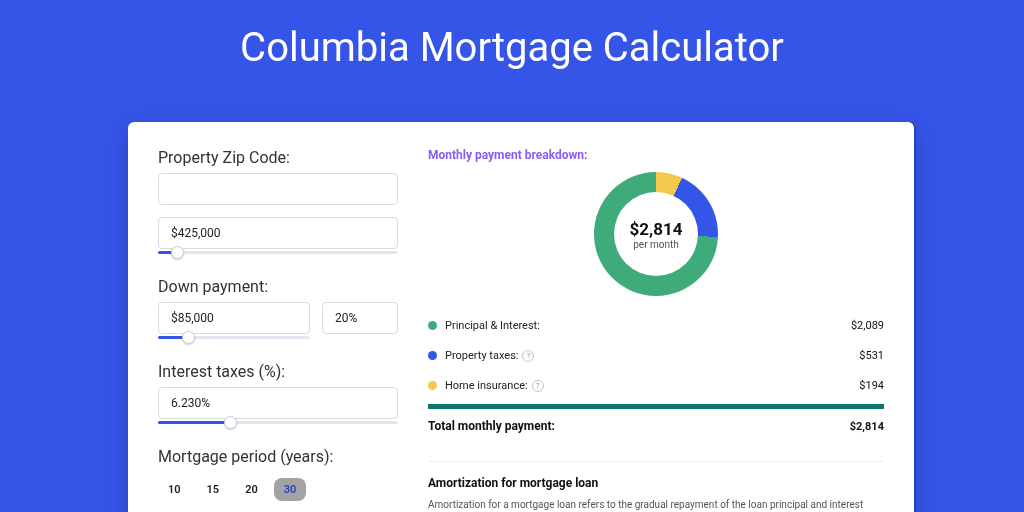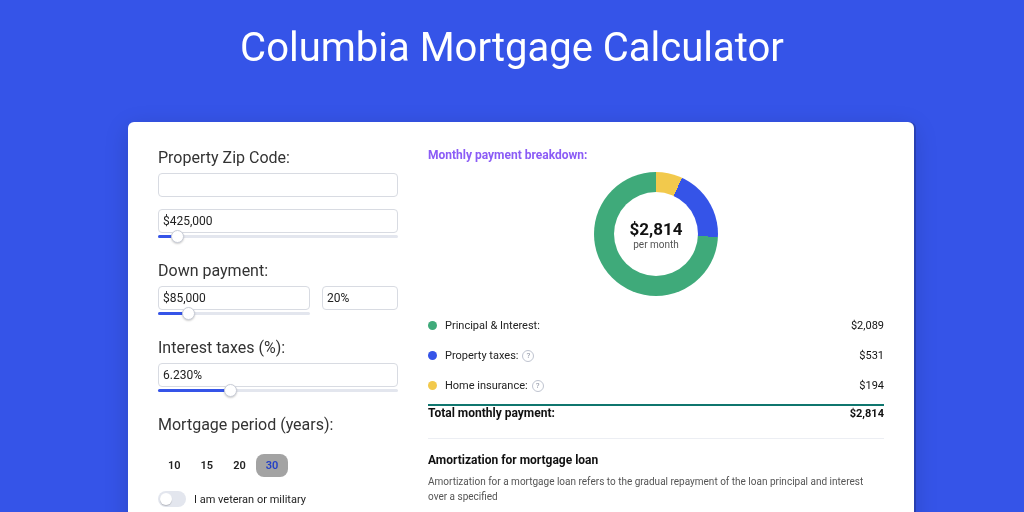--- a/index.html
+++ b/index.html
@@ -5,46 +5,46 @@
   * { box-sizing: border-box; margin: 0; padding: 0; font-family: -apple-system, BlinkMacSystemFont, "Segoe UI", Roboto, Helvetica, Arial, sans-serif; }
   html, body { width: 1024px; height: 512px; overflow: hidden; }
   body { background: #3554e8; }
   .page-title { text-align: center; color: #fff; font-size: 40px; font-weight: 400; padding-top: 24px; }
   .card { position: absolute; top: 122px; left: 128px; width: 786px; background: #fff; border-radius: 6px; padding: 26px 30px 30px 30px; display: flex; gap: 30px; box-shadow: 0 6px 24px rgba(0,0,0,0.15); }
   .page-shadow { position:absolute; right:108px; top:122px; width:20px; height:400px; background: rgba(0,0,0,0.18); border-radius: 0 6px 0 0;}
   .left { width: 240px; flex-shrink: 0; }
   .right { flex: 1; }
   .label { font-size: 16px; color: #333; margin-bottom: 6px; }
   .field-block { margin-bottom: 12px; }
-  .input { width: 100%; height: 24px; border: 1px solid #d8dbe2; border-radius: 4px; padding: 0 4px; font-size: 12px; color: #222; background: #fff; }
+  .input { width: 100%; height: 32px; border: 1px solid #d8dbe2; border-radius: 4px; padding: 0 12px; font-size: 12px; color: #222; background: #fff; }
   .slider-wrap { position: relative; height: 14px; margin-top: 2px; }
   .slider-track { position: absolute; top: 0; left: 0; right: 0; height: 3px; background: #e3e6ee; border-radius: 2px; }
   .slider-fill { position: absolute; top: 0; left: 0; height: 3px; background: #3554e8; border-radius: 2px; }
   .slider-thumb { position: absolute; top: -5px; width: 13px; height: 13px; background: #fff; border: 1px solid #c9cdd8; border-radius: 50%; box-shadow: 0 1px 2px rgba(0,0,0,0.2); }
   .row-split { display: flex; gap: 12px; }
   .row-split .big { flex: 2; position: relative; }
   .row-split .small { flex: 1; }
-  .period-row { display: flex; margin-top: 20px; }
+  .period-row { display: flex; gap: 6px; margin-top: 12px; }
   .period-btn { font-size: 11px; font-weight: 600; padding: 5px 10px; border-radius: 4px; border: none; background: transparent; color: #222; cursor: pointer; }
   .period-btn.active { background: #a3a3a3; color: #2340c7; border-radius: 8px; }
   .toggle-row { display: flex; align-items: center; gap: 8px; margin-top: 14px; }
   .toggle { width: 28px; height: 16px; background: #e3e6ee; border-radius: 8px; position: relative; }
   .toggle-knob { width: 12px; height: 12px; background: #fff; border-radius: 50%; position: absolute; top: 2px; left: 2px; box-shadow: 0 1px 1px rgba(0,0,0,0.2);}
   .toggle-label { font-size: 11px; color: #222; }
   .section-title { font-size: 12px; font-weight: 700; color: #8b5cf6; margin-bottom: 10px; }
   .donut-wrap { display:flex; justify-content:center; margin: 8px 0 14px 0; }
   .donut { position: relative; width: 124px; height: 124px; border-radius: 50%; }
   .donut-hole { position: absolute; inset: 20px; background: #fff; border-radius: 50%; display:flex; flex-direction:column; align-items:center; justify-content:center; }
   .donut-val { font-size: 17px; font-weight: 700; color: #111; }
   .donut-sub { font-size: 10px; color: #555; }
   .legend-row { display:flex; align-items:center; padding: 8px 0; font-size: 11px; color: #222; border-top: 1px solid transparent; }
   .legend-dot { width: 9px; height: 9px; border-radius: 50%; margin-right: 8px; flex-shrink:0; }
   .legend-q { width: 12px; height: 12px; border: 1px solid #bfc4d0; color:#8a90a0; border-radius:50%; font-size:8px; display:inline-flex; align-items:center; justify-content:center; margin-left:4px;}
   .legend-amount { margin-left: auto; font-size: 11px; color: #111; }
-  .total-row { display:flex; align-items:center; padding: 0 0; font-size: 12px; font-weight:700; color:#111; border-top: 2px solid #0f766e; margin-top:4px;}
+  .total-row { display:flex; align-items:center; padding: 10px 0; font-size: 12px; font-weight:700; color:#111; border-top: 5px solid #0f766e; margin-top:4px;}
   .divider { height:1px; background:#eceef3; margin: 0 0 0 0;}
   .amort { margin-top: 18px; }
   .amort-title { font-size: 12px; font-weight:700; color:#111; margin-bottom: 8px; }
   .amort-desc { font-size: 10px; color: #555; line-height: 1.45; }
 </style>
 </head>
 <body>
 
 <div class="page-title">Columbia Mortgage Calculator</div>
 <div class="page-shadow"></div>

